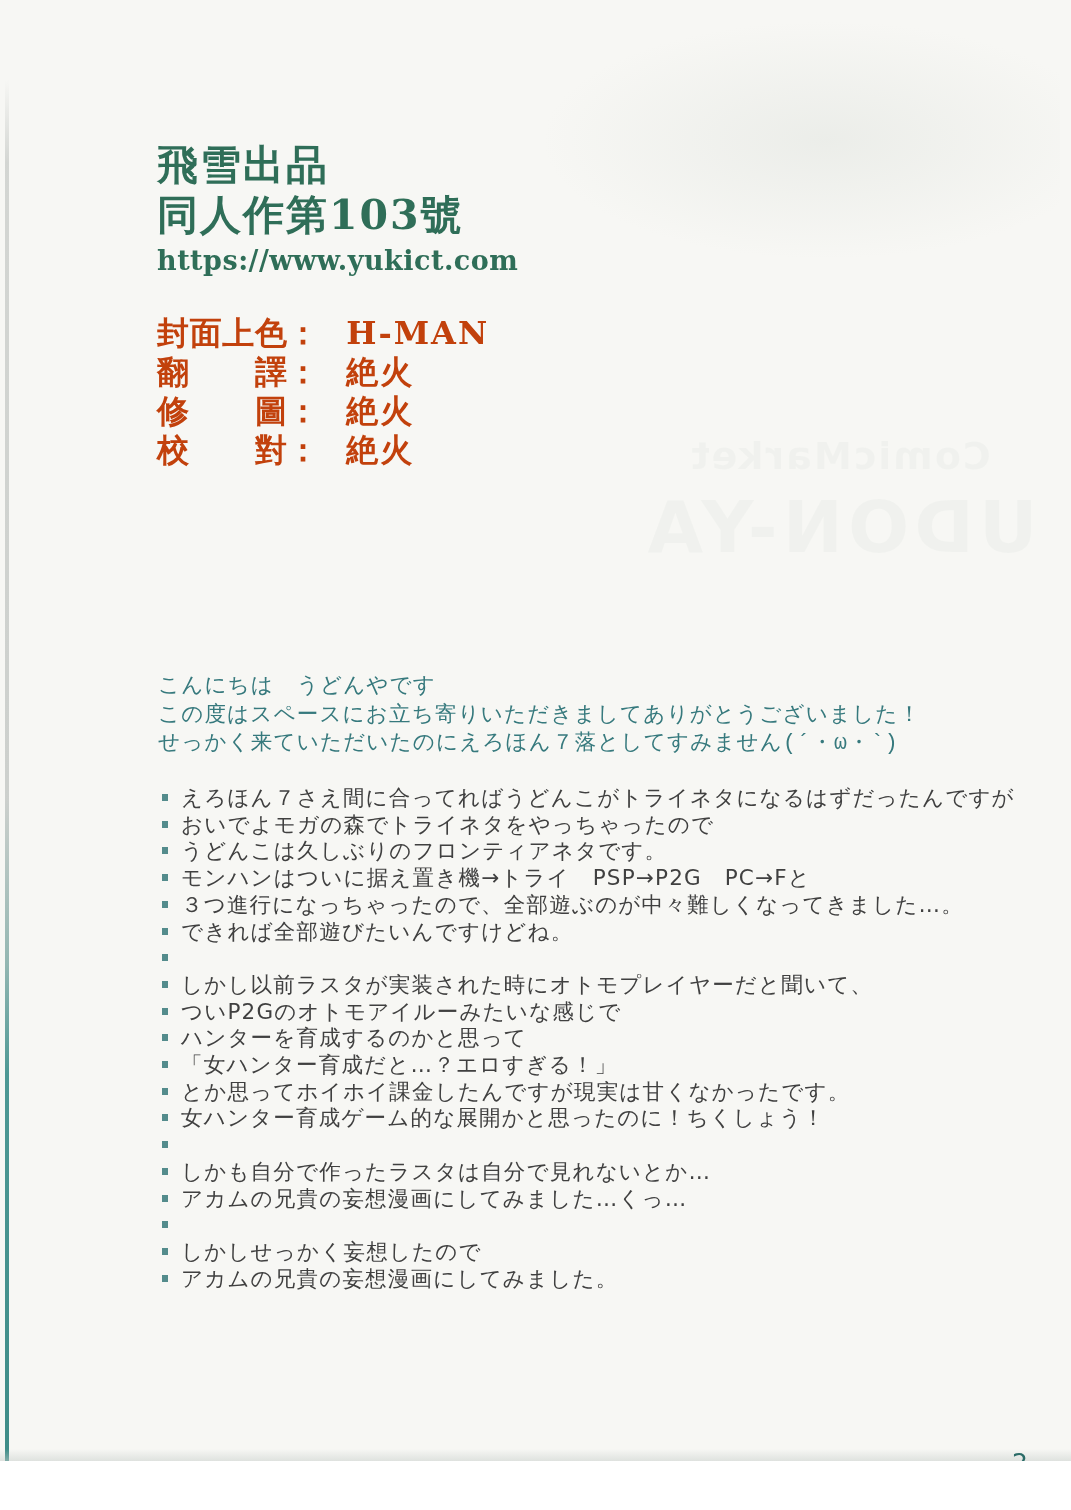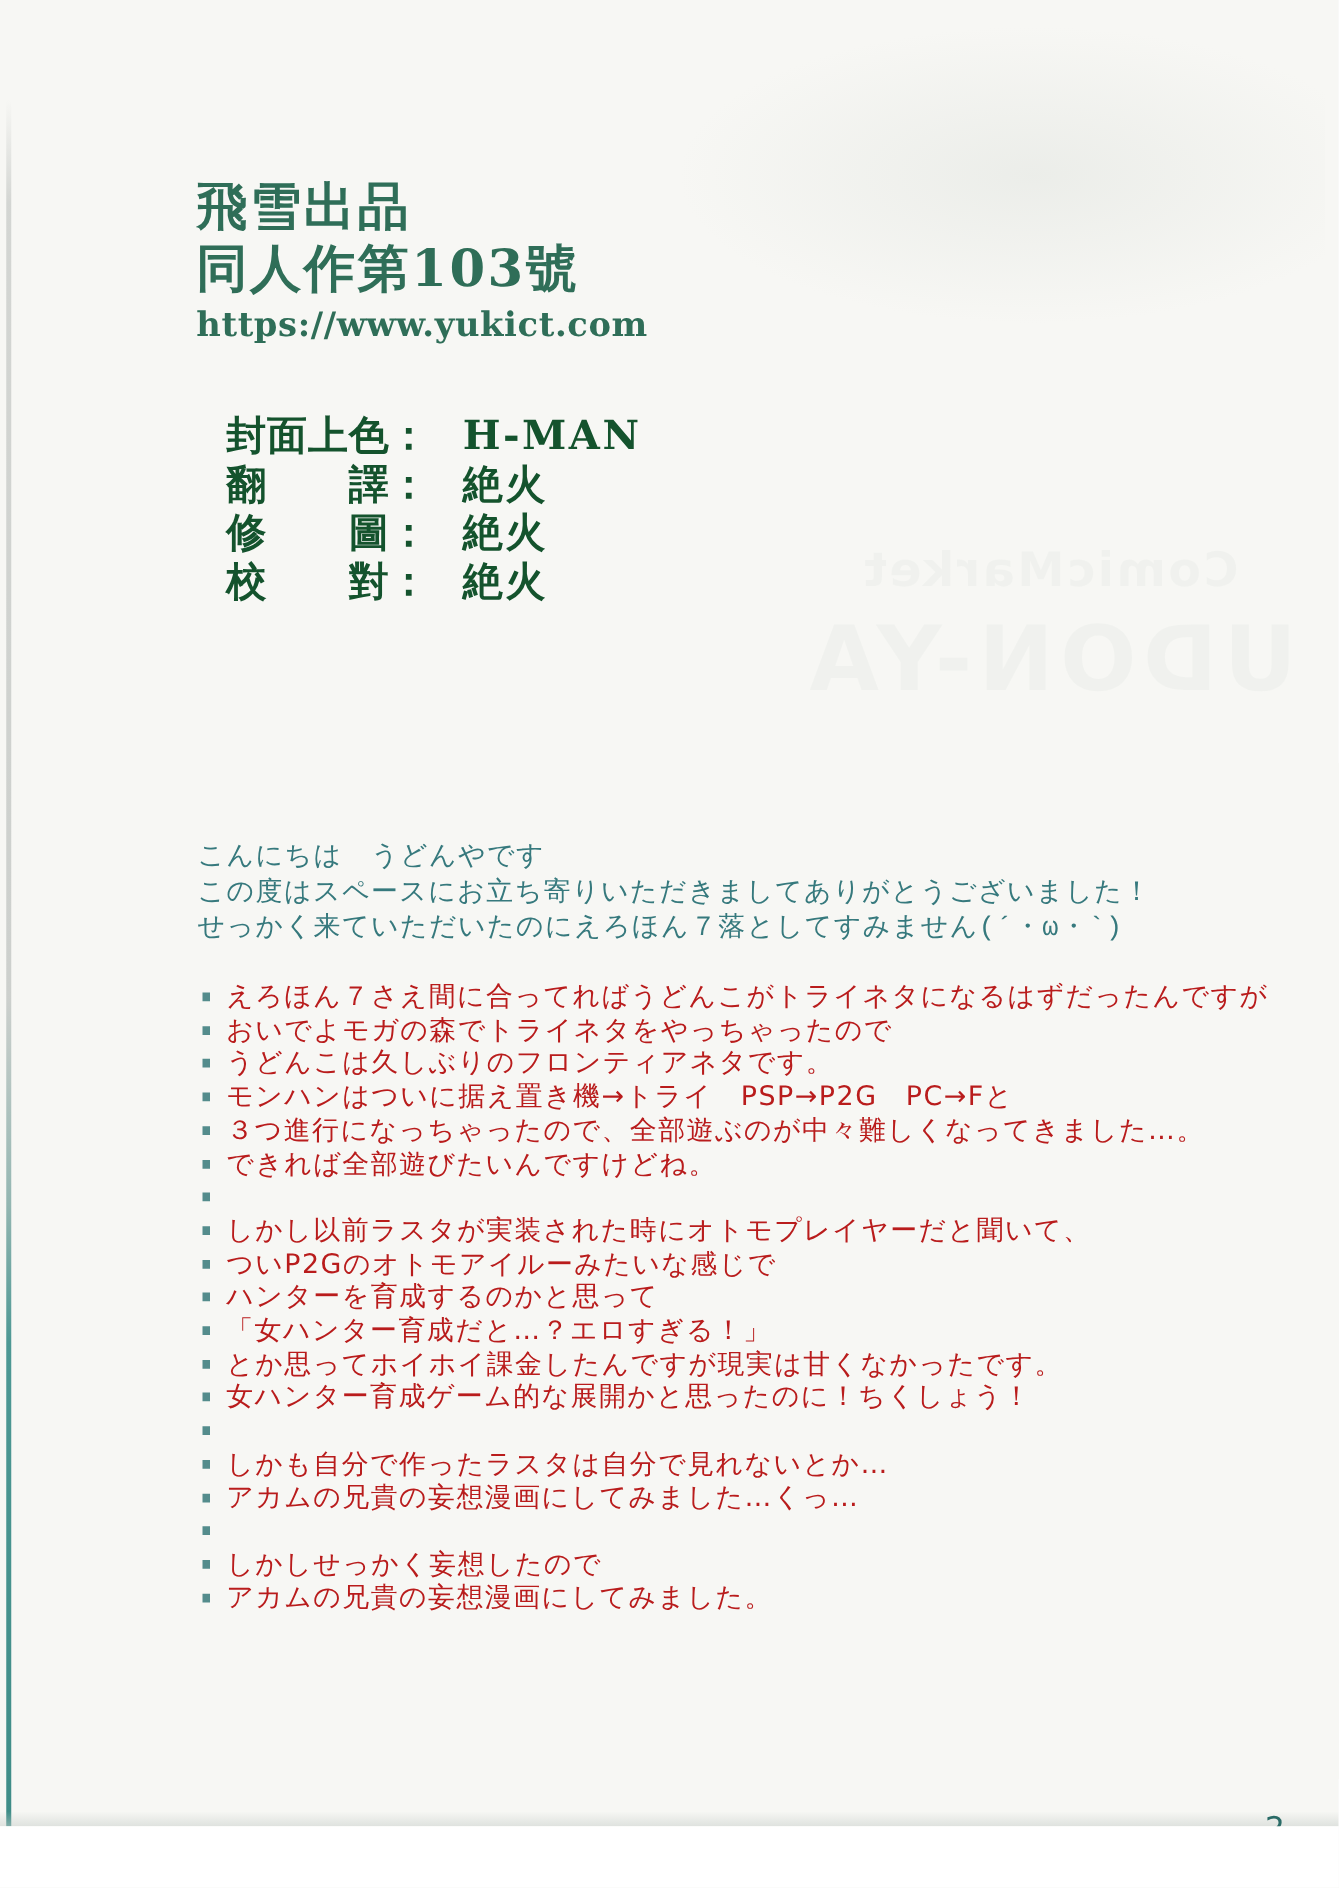--- a/index.html
+++ b/index.html
@@ -49,41 +49,41 @@
     font-family:"DejaVu Serif","Liberation Serif",serif;
     font-weight:700;font-size:41px;line-height:50px;letter-spacing:2px;
   }
   .site-url{
     font-family:"DejaVu Serif","Liberation Serif",serif;
     font-weight:700;font-size:27px;line-height:34px;letter-spacing:0.5px;
     margin-top:4px;
   }
 
   
-  .credits{position:absolute;left:157px;top:329px;color:#14532d;margin-left:24px;}
+  .credits{position:absolute;left:157px;top:314px;color:#c2410c;}
   .credit-row{
     font-family:"DejaVu Serif","Liberation Serif",serif;
     font-weight:700;font-size:32px;line-height:39px;height:39px;
     white-space:nowrap;
   }
   .credit-role{
     display:inline-block;width:130px;
     text-align:justify;text-align-last:justify;
   }
   .credit-colon{display:inline-block;}
   .credit-name{display:inline-block;margin-left:16px;letter-spacing:2px;}
 
   
   .greeting{position:absolute;left:158px;top:672px;color:#36797d;font-family:Liberation Mono, monospace;}
   .greeting-line{
     font-size:21.5px;line-height:28.6px;letter-spacing:1.2px;white-space:nowrap;
   }
 
   
-  .bullets{position:absolute;left:161px;top:785px;color:#b91c1c;}
+  .bullets{position:absolute;left:161px;top:785px;color:#404040;}
   .bullet-row{
     position:relative;padding-left:20px;min-height:26.7px;
     font-size:21.5px;line-height:26.7px;letter-spacing:1.2px;white-space:nowrap;
   }
   .bullet-dot{
     position:absolute;left:1px;top:9px;width:6px;height:7px;
     background:#417f81;opacity:0.9;
   }
 
   .page-number{

